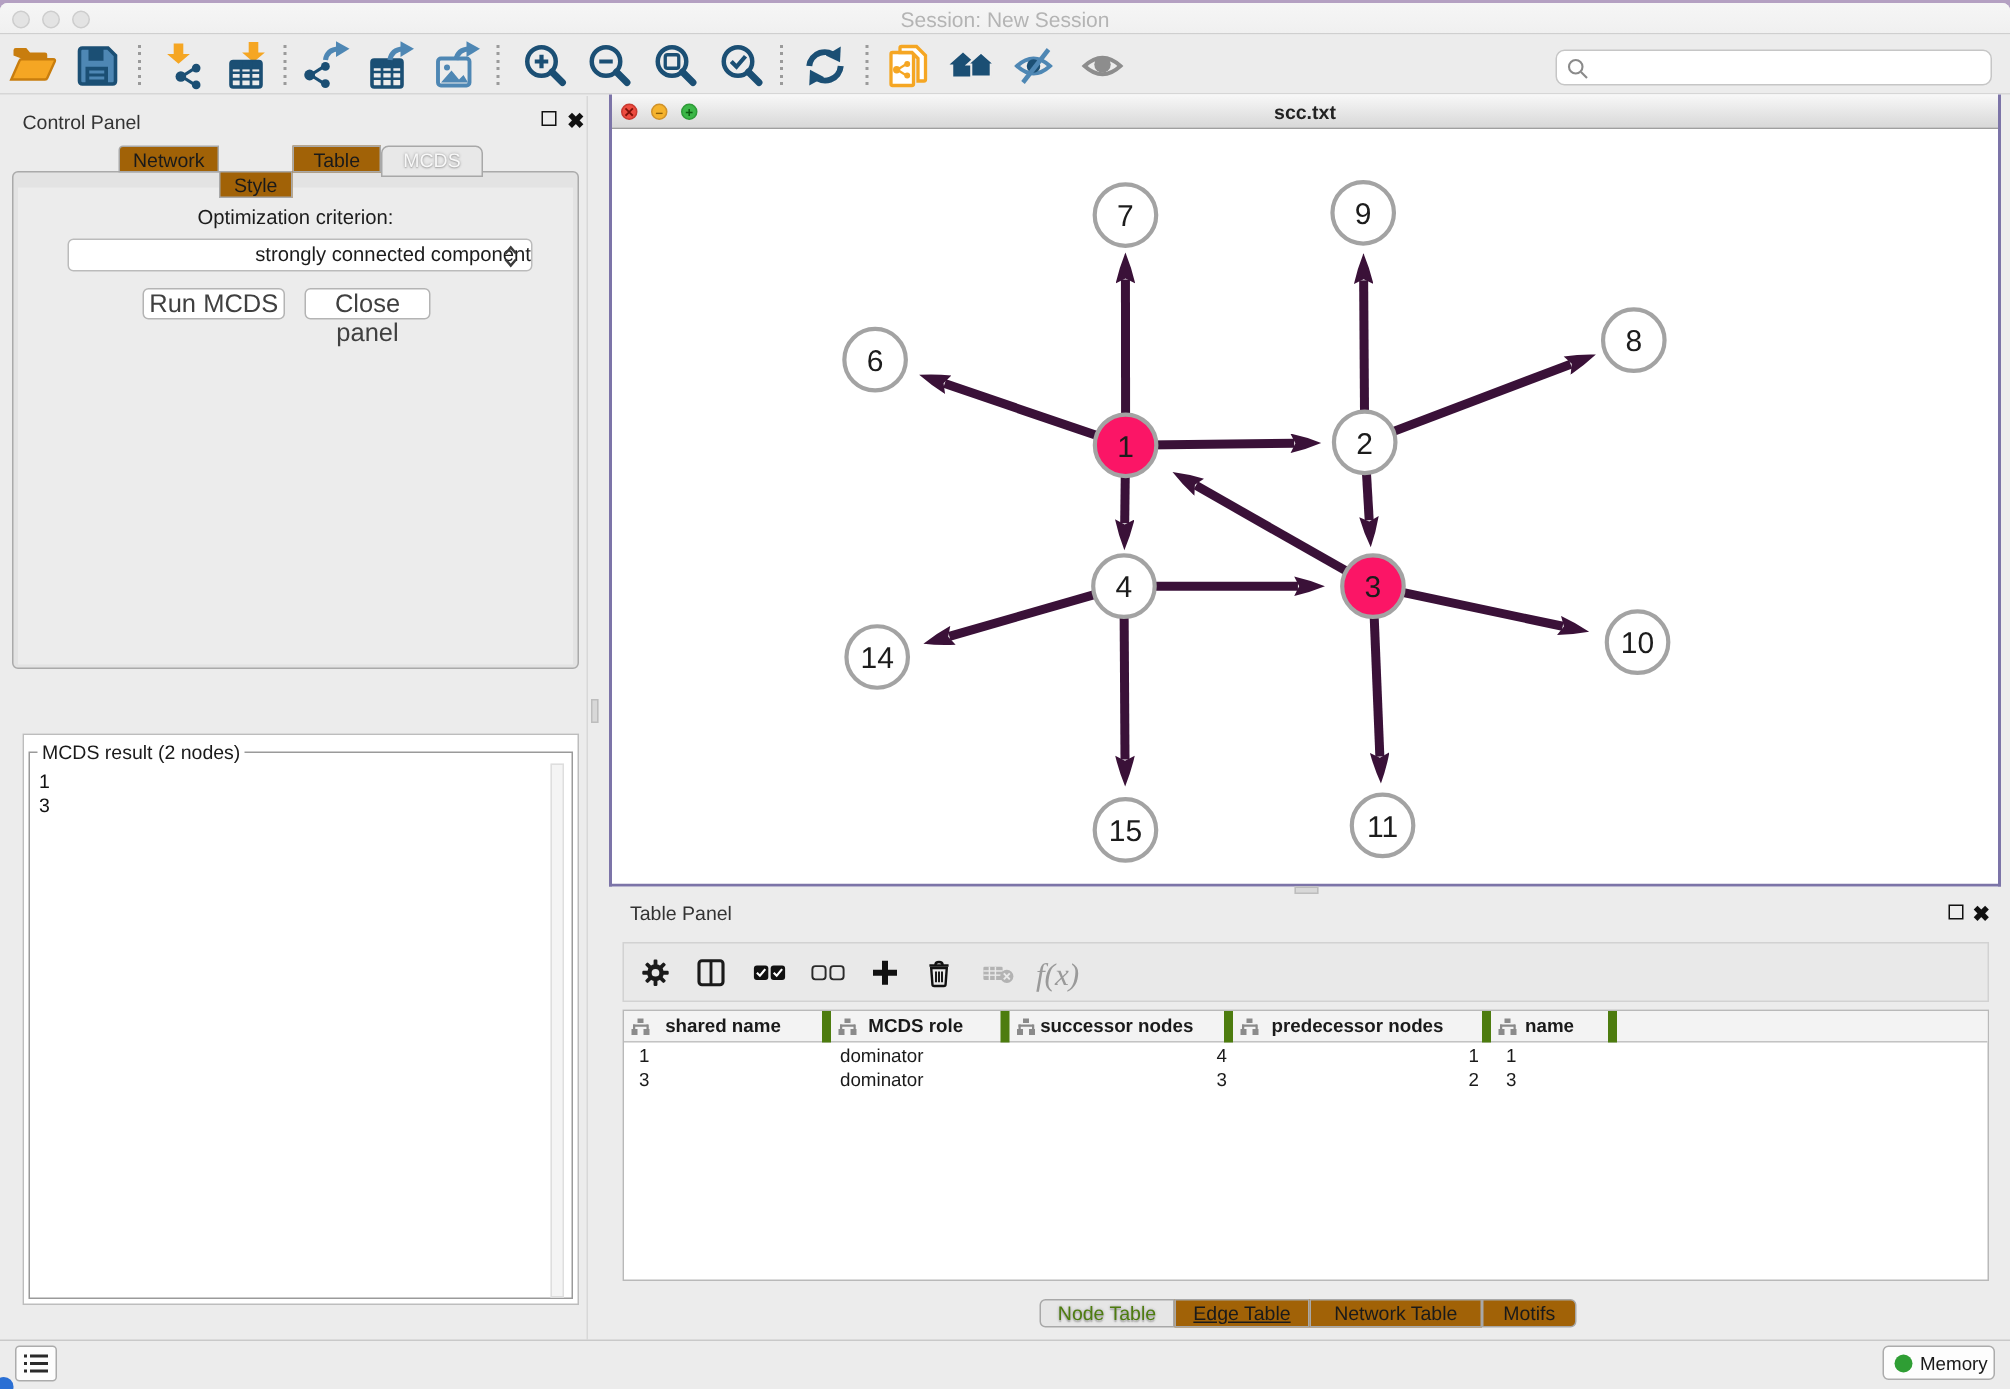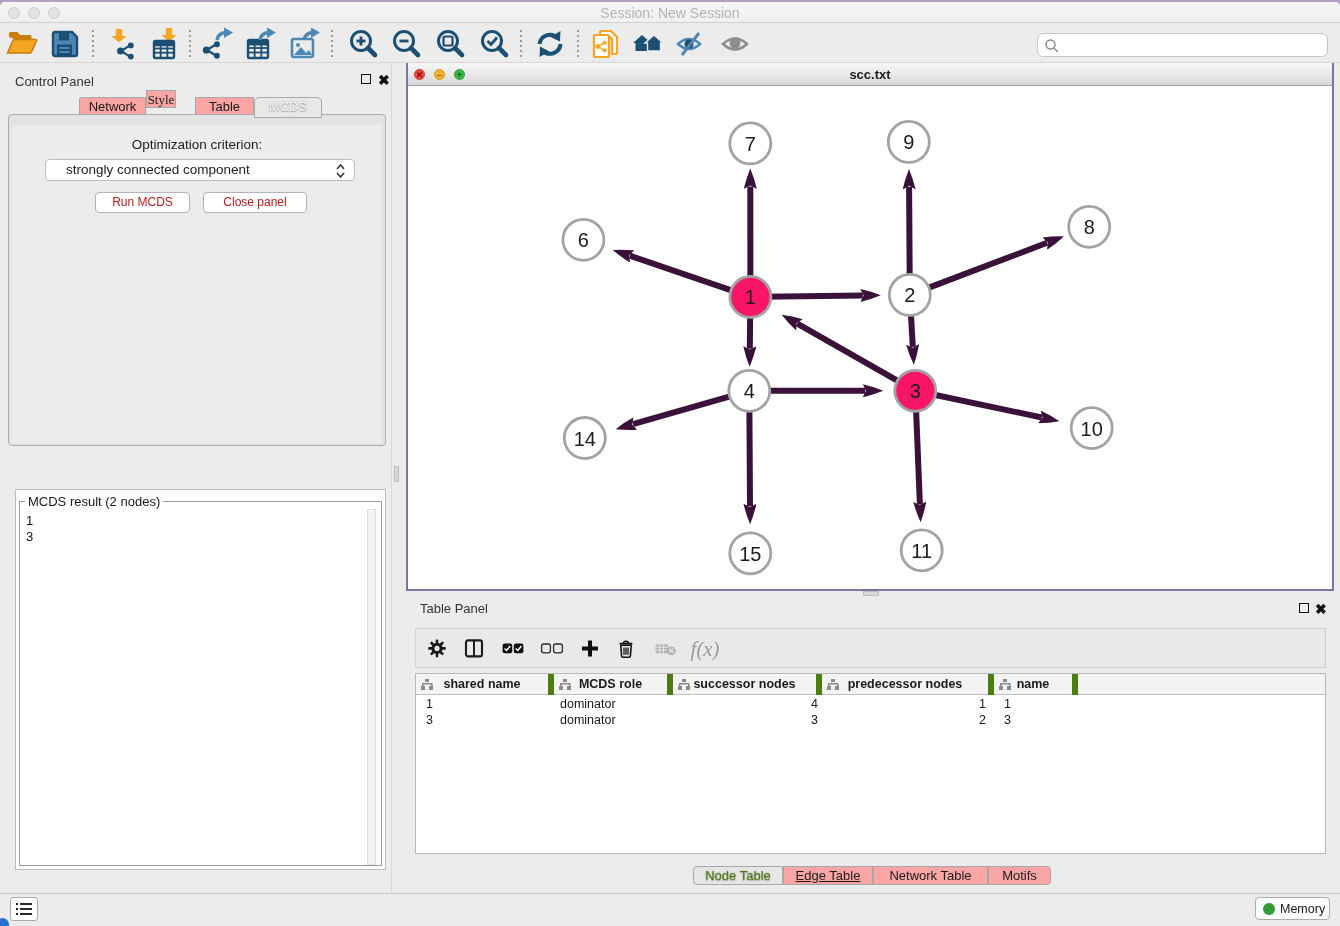--- a/index.html
+++ b/index.html
@@ -15,27 +15,27 @@
 .tbi { position:absolute; top:4px; width:34px; height:34px; }
 .tsep { position:absolute; top:7px; width:2px; height:28px; background:repeating-linear-gradient(#9a9a9a 0 2px, transparent 2px 5px); }
 #searchbox { position:absolute; left:1037px; top:10px; width:291px; height:24px; background:#fff; border:1px solid #c6c6c6; border-radius:6px; }
 
 #cpanel { position:absolute; left:0; top:62px; width:392px; height:832px; background:#ececec; border-right:1px solid #d8d8d8; }
 #rightarea { position:absolute; left:393px; top:62px; width:947px; height:832px; background:#ececec; }
 
 .panelhead { font-size:13px; color:#333; }
 .winbtn-sq { position:absolute; width:10px; height:10px; border:1.5px solid #111; }
 .winbtn-x { position:absolute; font-size:14px; font-weight:bold; color:#111; line-height:10px; }
-.tab { position:absolute; border:1px solid #a8a8a8; background:#fca5a5; text-align:center; font-size:13px; color:#1a1a1a; z-index:1; }
+.tab { position:absolute; border:1px solid #a8a8a8; background:#a16207; text-align:center; font-size:13px; color:#1a1a1a; z-index:1; }
 #mcdstab { z-index:2; background:#e8e8e8; color:#f8f8f8; text-shadow:0 0 2px #9f9f9f, 0 1px 1px #ababab; border-radius:5px 5px 0 0; }
 #tabpanel-outer { position:absolute; left:8px; top:50px; width:378px; height:332px; background:#e3e3e3; border:1px solid #aaa; border-radius:4px; }
 #tabpanel-inner { position:absolute; left:3px; top:10px; width:370px; height:318px; background:#ececec; }
 #optlabel { position:absolute; left:0; top:12px; width:100%; text-align:center; font-size:13.5px; color:#1c1c1c; }
-#dropdown { position:absolute; left:33px; top:34px; width:310px; height:22px; background:#fff; border:1px solid #bbb; border-radius:4px; font-size:13.5px; color:#1c1c1c; line-height:20px; padding-left:20px; }
-.btn { position:absolute; height:21px; background:#fff; border:1px solid #b4b4b4; border-radius:4px; font-size:12px; color:#b91c1c; text-align:center; line-height:19px; }
+#dropdown { position:absolute; left:33px; top:34px; width:310px; height:22px; background:#fff; border:1px solid #bbb; border-radius:4px; font-size:13.5px; color:#1c1c1c; line-height:20px; padding-left:20px;text-align:right; }
+.btn { position:absolute; height:21px; background:#fff; border:1px solid #b4b4b4; border-radius:4px; font-size:17px; color:#404040; text-align:center; line-height:19px; }
 
 #mcdsresult { position:absolute; left:15px; top:425px; width:371px; height:381px; background:#fff; border:1px solid #bdbdbd; }
 #fieldset { position:absolute; left:3px; top:11px; width:363px; height:365px; border:1px solid #9a9a9a; }
 #fieldlegend { position:absolute; left:5px; top:-8px; background:#fff; padding:0 3px; font-size:13px; color:#1a1a1a; }
 #sbtrack { position:absolute; right:5px; top:7px; width:9px; height:356px; background:#f4f4f4; border:1px solid #dedede; }
 
 #netwin { position:absolute; left:13px; top:-1px; width:928px; height:528px; border:2px solid #7c74a8; border-top:none; background:#fff; }
 #nettitle { position:absolute; left:0; top:0; width:924px; height:23px; background:linear-gradient(#f8f8f8,#d8d8d8); border-bottom:1px solid #9f9f9f; }
 .light { position:absolute; top:6px; width:11px; height:11px; border-radius:50%; font-size:9px; font-weight:bold; text-align:center; line-height:11px; }
 #netcanvas { position:absolute; left:0; top:23px; width:924px; height:503px; background:#fff; }
@@ -190,33 +190,33 @@
           <circle cx="6.5" cy="6.5" r="4.5" fill="none" stroke="#8a8a8a" stroke-width="1.4"></circle>
           <line x1="10" y1="10" x2="14" y2="14" stroke="#8a8a8a" stroke-width="1.4"></line>
         </svg>
       </div>
     </div>
   <div id="cpanel">
     <div class="panelhead" style="position:absolute;left:15px;top:10px;">Control Panel</div>
     <div class="winbtn-sq" style="left:361px;top:10px;"></div>
     <div class="winbtn-x" style="left:378px;top:11px;">✖</div>
     <div class="tab" style="left:79px;top:33px;width:67px;height:18px;line-height:17px;border-radius:3px 0 0 0;">Network</div>
-    <div class="tab" style="left:146px;top:26px;width:30px;height:18px;line-height:17px;font-family:Liberation Serif, serif;">Style</div>
+    <div class="tab" style="left:146px;top:50px;width:49px;height:18px;line-height:17px;">Style</div>
     <div class="tab" style="left:195px;top:33px;width:59px;height:18px;line-height:17px;">Table</div>
     <div class="tab" id="mcdstab" style="left:254px;top:33px;width:68px;height:21px;line-height:18px;">MCDS</div>
     <div id="tabpanel-outer">
       <div id="tabpanel-inner">
         <div id="optlabel">Optimization criterion:</div>
         <div id="dropdown">strongly connected component
           <svg style="position:absolute;right:8px;top:3px;" width="11" height="16" viewBox="0 0 11 16">
               <path d="M2 6 L5.5 2 L9 6 M2 10 L5.5 14 L9 10" fill="none" stroke="#3c3c3c" stroke-width="1.7"></path>
             </svg>
         </div>
         <div class="btn" style="left:83px;top:67px;width:95px;">Run MCDS</div>
-        <div class="btn" style="left:191px;top:67px;width:104px;">Close panel</div>
+        <div class="btn" style="left:191px;top:67px;width:84px;">Close panel</div>
       </div>
     </div>
     <div id="mcdsresult">
       <div id="fieldset">
         <div id="fieldlegend">MCDS result (2 nodes)</div>
         <div style="position:absolute;left:6px;top:11px;font-size:13px;color:#111;line-height:16px;">1<br>3</div>
         <div id="sbtrack"></div>
       </div>
     </div>
   </div>

